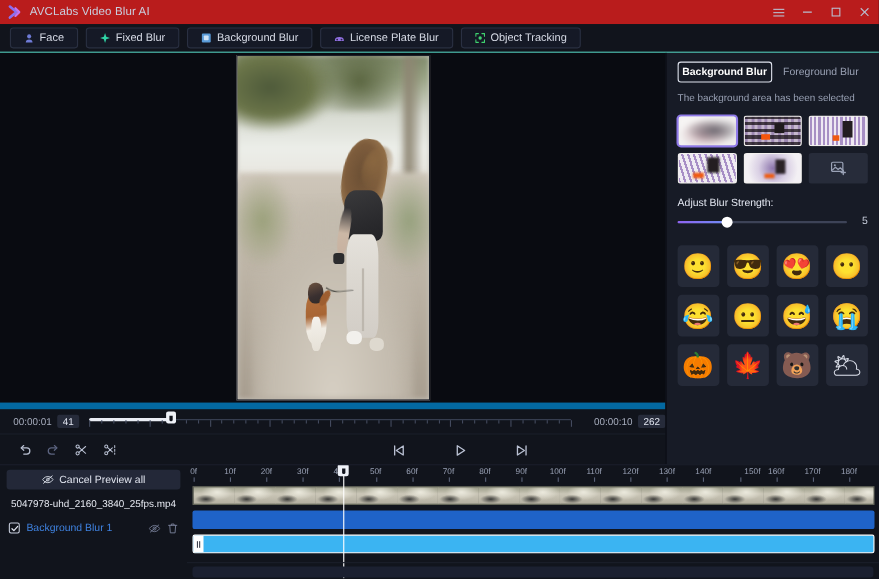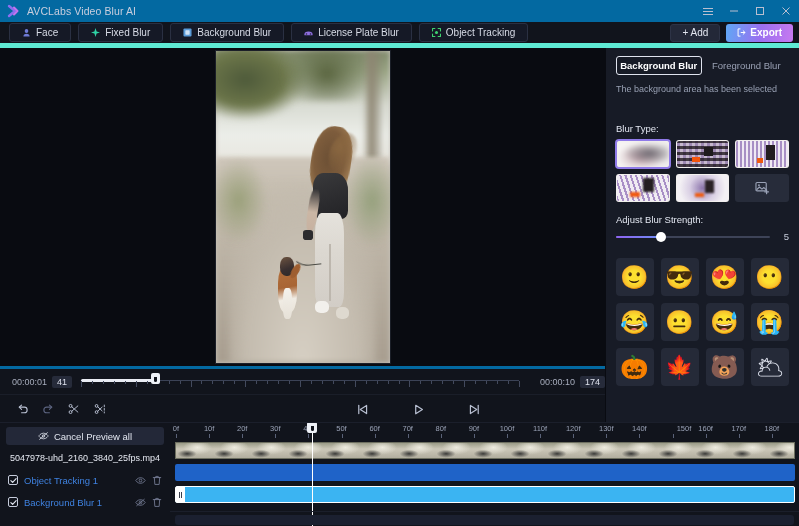--- a/index.html
+++ b/index.html
@@ -8,38 +8,38 @@
     background: #11141c;
     font-family: "Liberation Sans", sans-serif;
     overflow: hidden;
     color: #d9dde8;
   }
   .app { position: relative; width: 799px; height: 526px; background: #11141c; }
 
   
   .titlebar {
     position: absolute; top: 0; left: 0; width: 799px; height: 22px;
-    background: #0369a1; display: flex; align-items: center; text-align: center;
+    background: #b91c1c; display: flex; align-items: center; text-align: center;
   }
   .logo { margin-left: 7px; width: 14px; height: 14px; position: relative; }
   .logo svg { display: block; }
   .app-title { margin-left: 6px; font-size: 10.5px; color: #c9cede; letter-spacing: .1px; }
   .winbtns { margin-left: auto; display: flex; align-items: center; height: 22px; }
   .winbtn {
     width: 26px; height: 22px; display: flex; align-items: center; justify-content: center;
     color: #b9bfd0; font-size: 11px; cursor: default;
   }
   .hamb { display:flex; flex-direction:column; gap:2px; }
   .hamb i { display:block; width:10px; height:1px; background:#b9bfd0; }
 
   
   .toolbar {
     position: absolute; top: 22px; left: 0; width: 799px; height: 26px;
     background: #11141c; display: flex; align-items: center; padding-left: 9px;
-    border-bottom: 5px solid #5eead4;
+    border-bottom: 1px solid #5eead4;
   }
   .mode-tab {
     height: 19px; border: 1px solid #2a3042; border-radius: 3px;
     background: #151926; display: flex; align-items: center; gap: 5px;
     padding: 0 12px; margin-right: 7px; font-size: 10px; color: #d7dbe6;
     cursor: default; white-space: nowrap;
   }
   .mode-ico { width: 9px; height: 9px; display:block; }
   .tb-right { margin-left: auto; display: flex; align-items: center; padding-right: 6px; gap: 6px; }
   .add-btn {
@@ -124,21 +124,21 @@
   .d-white { position:absolute; left:39%; top:76%; width:5%; height:10%;
     background: linear-gradient(180deg,#f4f1eb 0%, #e6e1d7 100%);
     border-radius: 34%; filter: blur(.5px); }
   .d-tail { position:absolute; left:44%; top:68%; width:4%; height:5%;
     background:#9e5e30; border-radius:50%; transform:rotate(30deg); filter: blur(.6px); }
 
   
   .pv-bar {
     position: absolute; top: 366px; left: 0; width: 605px; height: 29px;
     background: #11141c; display: flex; align-items: center;
-    border-top: 3px solid #0369a1; border-bottom: 1px solid #1a1e29;
+    border-top: 6px solid #0369a1; border-bottom: 1px solid #1a1e29;
   }
   .tc { font-size: 9px; color: #a7adbd; margin-left: 12px; }
   .tc-box {
     font-size: 9px; color: #dfe3ee; background: #262b3a; border-radius: 2px;
     padding: 1px 5px; margin-left: 5px;
   }
   .pv-track { position: relative; flex: 1; height: 16px; margin: 0 9px; }
   .pv-line { position:absolute; left:0; top:6px; width:100%; height:1px; background:#3b4256; }
   .pv-fill { position:absolute; left:0; top:5px; height:3px; background:#e9ecf3; border-radius:2px; }
   .pv-ticks { position:absolute; left:0; top:7px; width:100%; height:9px; }
@@ -173,21 +173,21 @@
     background: #171b26; border-left: 1px solid #090b11;
     padding: 8px 10px 0 10px; overflow: hidden;
   }
   .seg { display:flex; gap:2px; margin-bottom: 9px; }
   .seg-btn {
     flex:1; height: 19px; font-size: 9.5px; display:flex; align-items:center;
     justify-content:center; border-radius: 3px; cursor: default;
     color:#9aa1b4; border:1px solid transparent;
   }
   .seg-btn.active { color:#ffffff; font-weight:700; border:1px solid #dfe3ee; }
-  .hint { font-size: 9px; color: #98a0b3; margin-bottom: 29px; }
+  .hint { font-size: 9px; color: #98a0b3; margin-bottom: 11px; }
   .sec-label { font-size: 9.5px; color: #e2e6f0; margin-bottom: 6px; }
   .blur-grid { display:grid; grid-template-columns: repeat(3, 1fr); gap: 6px; margin-bottom: 12px; }
   .bt {
     height: 28px; border-radius: 3px; overflow:hidden; position:relative;
     background:#f2f0ee; cursor: default; border: 1px solid transparent;
   }
   .bt.sel { border: 1px solid #8f7ae8; box-shadow: 0 0 0 1px #8f7ae8; }
   .bt.upload { background:#272c3a; display:flex; align-items:center; justify-content:center; }
   .bt-a { position:absolute; inset:0; background:
       radial-gradient(ellipse at 62% 48%, #6f6a72 0%, rgba(200,195,198,0) 58%),
@@ -358,30 +358,20 @@
       <span>License Plate Blur</span>
     </div>
     <div class="mode-tab">
       <svg class="mode-ico" viewBox="0 0 10 10">
         <path d="M0.6 0.6h2.6M0.6 0.6v2.6M9.4 0.6H6.8M9.4 0.6v2.6M0.6 9.4h2.6M0.6 9.4V6.8M9.4 9.4H6.8M9.4 9.4V6.8" stroke="#3fd36f" stroke-width="1.2" fill="none" stroke-linecap="round"></path>
         <circle cx="5" cy="5" r="1.7" fill="#3fd36f"></circle>
       </svg>
       <span>Object Tracking</span>
     </div>
 
-    <div class="tb-right">
-      <div class="add-btn">+ Add</div>
-      <div class="export-btn">
-        <svg width="9" height="9" viewBox="0 0 10 10">
-          <path d="M3.4 1H1.2v8h2.2" fill="none" stroke="#fff" stroke-width="1.1" stroke-linecap="round"></path>
-          <path d="M4.6 5h4.2M6.9 3.1L8.9 5 6.9 6.9" fill="none" stroke="#fff" stroke-width="1.1" stroke-linecap="round" stroke-linejoin="round"></path>
-        </svg>
-        <span>Export</span>
-      </div>
-    </div>
   </div>
 
   <div class="preview-wrap">
     <div class="video-frame">
       <div class="vf-sky"></div>
       <div class="vf-leaf1"></div>
       <div class="vf-leaf2"></div>
       <div class="vf-trunk"></div>
       <div class="vf-ground"></div>
       <div class="vf-path"></div>
@@ -449,21 +439,21 @@
           <i style="left: 87.5%; height: 6px;"></i>
           <i style="left: 90%; height: 3px;"></i>
           <i style="left: 92.5%; height: 3px;"></i>
           <i style="left: 95%; height: 3px;"></i>
           <i style="left: 97.5%; height: 3px;"></i>
           <i style="left: 100%; height: 6px;"></i>
         </div>
       <div class="pv-head" id="pvHead" style="left: 17%;"></div>
     </div>
     <span class="tc">00:00:10</span>
-    <span class="tc-box">174</span>
+    <span class="tc-box">262</span>
   </div>
 
   <div class="transport">
     <div class="tsp-ico">
       <svg width="13" height="13" viewBox="0 0 14 14">
           <path d="M4 4.5H9a3 3 0 0 1 0 6H6" fill="none" stroke="#b9c0d2" stroke-width="1.2" stroke-linecap="round"></path>
           <path d="M6 2.2L3.4 4.5 6 6.8" fill="none" stroke="#b9c0d2" stroke-width="1.2" stroke-linecap="round" stroke-linejoin="round"></path>
         </svg>
     </div>
     <div class="tsp-ico dim">
@@ -524,21 +514,20 @@
     </svg>
   </div>
 
   <div class="rpanel">
     <div class="seg">
       <div class="seg-btn active">Background Blur</div>
       <div class="seg-btn">Foreground Blur</div>
     </div>
     <div class="hint">The background area has been selected</div>
 
-    <div class="sec-label">Blur Type:</div>
     <div class="blur-grid">
       <div class="bt sel">
           <div class="bt-a"></div>
         </div>
       <div class="bt">
           <div class="bt-b"></div>
         </div>
       <div class="bt">
           <div class="bt-c"></div>
         </div>
@@ -588,37 +577,20 @@
     <div class="cancel-btn">
       <svg width="11" height="10" viewBox="0 0 14 12">
         <path d="M1 6s2.2-3.6 6-3.6S13 6 13 6s-2.2 3.6-6 3.6S1 6 1 6z" fill="none" stroke="#e0e4ee" stroke-width="1"></path>
         <circle cx="7" cy="6" r="1.6" fill="none" stroke="#e0e4ee" stroke-width="1"></circle>
         <path d="M1.6 10.6L12.4 1.4" stroke="#e0e4ee" stroke-width="1"></path>
       </svg>
       <span>Cancel Preview all</span>
     </div>
     <div class="filename">5047978-uhd_2160_3840_25fps.mp4</div>
 
-    <div class="lyr">
-      <span class="chk">
-        <svg width="7" height="7" viewBox="0 0 8 8">
-            <path d="M1 4.2L3 6.2 7 1.8" fill="none" stroke="#e4e8f2" stroke-width="1.3" stroke-linecap="round" stroke-linejoin="round"></path>
-          </svg>
-      </span>
-      <span class="lyr-name">Object Tracking 1</span>
-      <span class="lyr-act">
-        <svg class="ico-eye" viewBox="0 0 14 12">
-          <path d="M1 6s2.2-3.6 6-3.6S13 6 13 6s-2.2 3.6-6 3.6S1 6 1 6z" fill="none" stroke="#79819a" stroke-width="1"></path>
-          <circle cx="7" cy="6" r="1.7" fill="none" stroke="#79819a" stroke-width="1"></circle>
-        </svg>
-        <svg class="ico-trash" viewBox="0 0 12 13">
-          <path d="M1.5 3h9M4.5 3V1.6h3V3M2.8 3l.6 8.2h5.2L9.2 3" fill="none" stroke="#79819a" stroke-width="1" stroke-linecap="round" stroke-linejoin="round"></path>
-        </svg>
-      </span>
-    </div>
 
     <div class="lyr">
       <span class="chk">
         <svg width="7" height="7" viewBox="0 0 8 8">
             <path d="M1 4.2L3 6.2 7 1.8" fill="none" stroke="#e4e8f2" stroke-width="1.3" stroke-linecap="round" stroke-linejoin="round"></path>
           </svg>
       </span>
       <span class="lyr-name">Background Blur 1</span>
       <span class="lyr-act">
         <svg class="ico-eye" viewBox="0 0 14 12">

